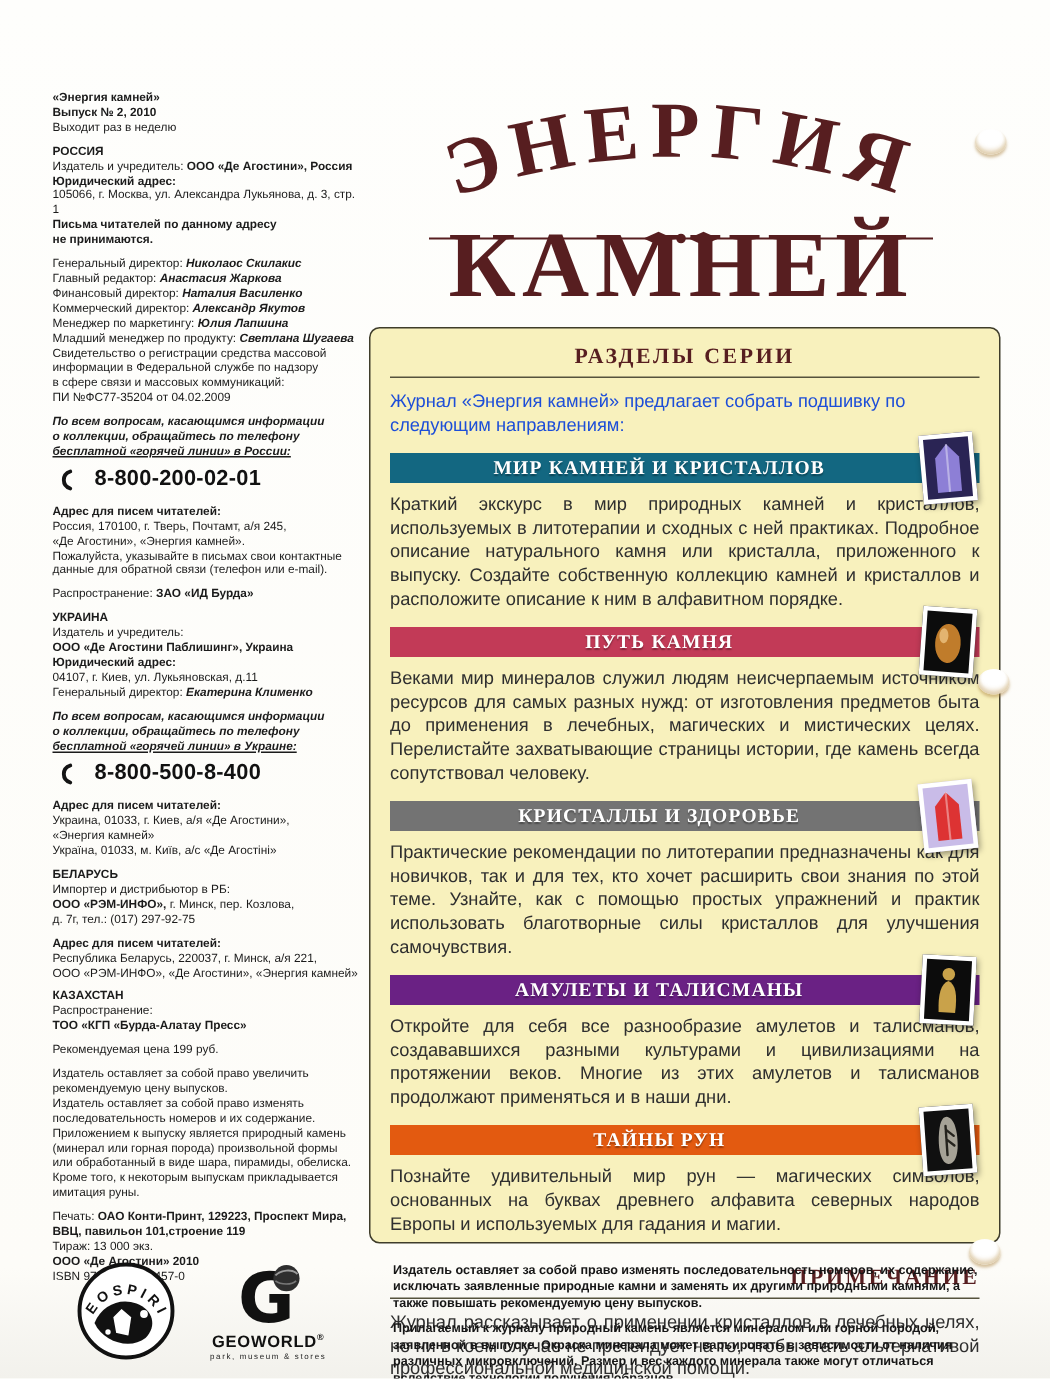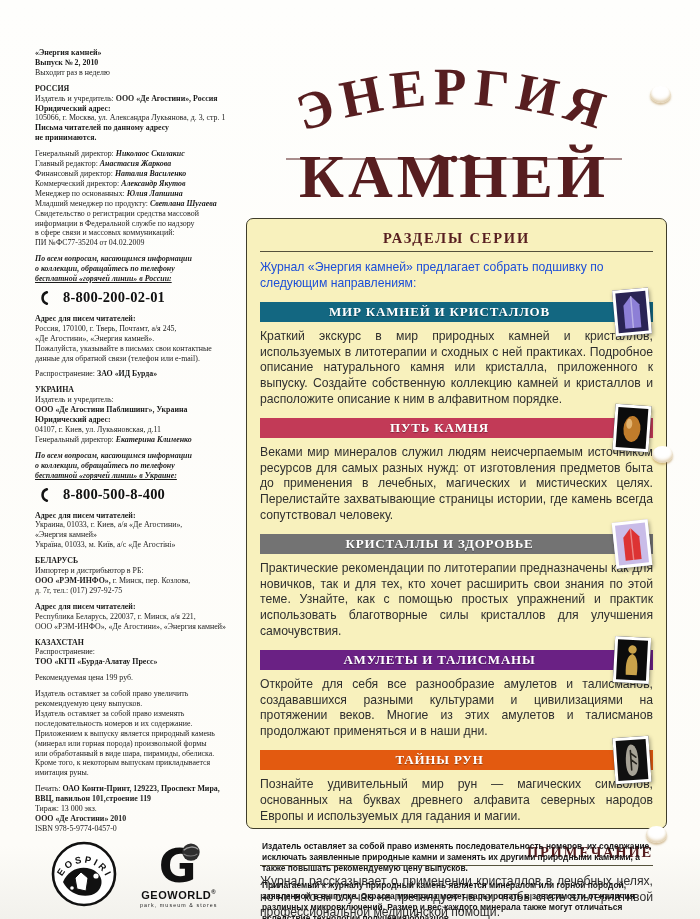--- a/index.html
+++ b/index.html
@@ -1,20 +1,20 @@
 <!DOCTYPE html>
 <html><head>
 <meta charset="utf-8">
 <style>
   html,body{margin:0;padding:0;}
   body{width:700px;height:919px;background:#fdfdfb;font-family:"Liberation Sans",sans-serif;position:relative;overflow:hidden;}
   .page{position:absolute;inset:0;background:linear-gradient(180deg,#fefefc 0%,#fdfcf8 92%,#f2f1ec 100%);}
 
   
-  .sidebar{position:absolute;left:35px;top:48px;width:205px;color:#1b1b1b;font-size:7.9px;line-height:9.9px;font-family:Liberation Serif, serif;}
+  .sidebar{position:absolute;left:35px;top:60px;width:205px;color:#1b1b1b;font-size:7.9px;line-height:9.9px;}
   .sb-block{margin-bottom:6px;}
   .sb-line .b,.b{font-weight:bold;}
   .sb-line .i,.i{font-style:italic;}
   .sb-line .u,.u{text-decoration:underline;}
   .sb-phone{display:flex;align-items:center;gap:14px;margin:4px 0 8px 2px;}
   .ph-icon{width:12px;height:16px;flex:0 0 auto;}
   .ph-num{font-weight:bold;font-size:14.5px;letter-spacing:.2px;color:#111;}
 
   
   .title-svg{position:absolute;left:246px;top:34px;width:416px;height:170px;}
@@ -65,21 +65,21 @@
         <div class="sb-line"><span class="b">Юридический адрес:</span></div>
         <div class="sb-line"><span>105066, г. Москва, ул. Александра Лукьянова, д. 3, стр. 1</span></div>
         <div class="sb-line"><span class="b">Письма читателей по данному адресу</span></div>
         <div class="sb-line"><span class="b">не принимаются.</span></div>
       </div>
       <div class="sb-block">
         <div class="sb-line"><span>Генеральный директор: </span><span class="b i">Николаос Скилакис</span></div>
         <div class="sb-line"><span>Главный редактор: </span><span class="b i">Анастасия Жаркова</span></div>
         <div class="sb-line"><span>Финансовый директор: </span><span class="b i">Наталия Василенко</span></div>
         <div class="sb-line"><span>Коммерческий директор: </span><span class="b i">Александр Якутов</span></div>
-        <div class="sb-line"><span>Менеджер по основанных: </span><span class="b i">Юлия Лапшина</span></div>
+        <div class="sb-line"><span>Менеджер по маркетингу: </span><span class="b i">Юлия Лапшина</span></div>
         <div class="sb-line"><span>Младший менеджер по продукту: </span><span class="b i">Светлана Шугаева</span></div>
         <div class="sb-line"><span>Свидетельство о регистрации средства массовой</span></div>
         <div class="sb-line"><span>информации в Федеральной службе по надзору</span></div>
         <div class="sb-line"><span>в сфере связи и массовых коммуникаций:</span></div>
         <div class="sb-line"><span>ПИ №ФС77-35204 от 04.02.2009</span></div>
       </div>
       <div class="sb-block">
         <div class="sb-line"><span class="b i">По всем вопросам, касающимся информации</span></div>
         <div class="sb-line"><span class="b i">о коллекции, обращайтесь по телефону</span></div>
         <div class="sb-line"><span class="b i u">бесплатной «горячей линии» в России:</span></div>

